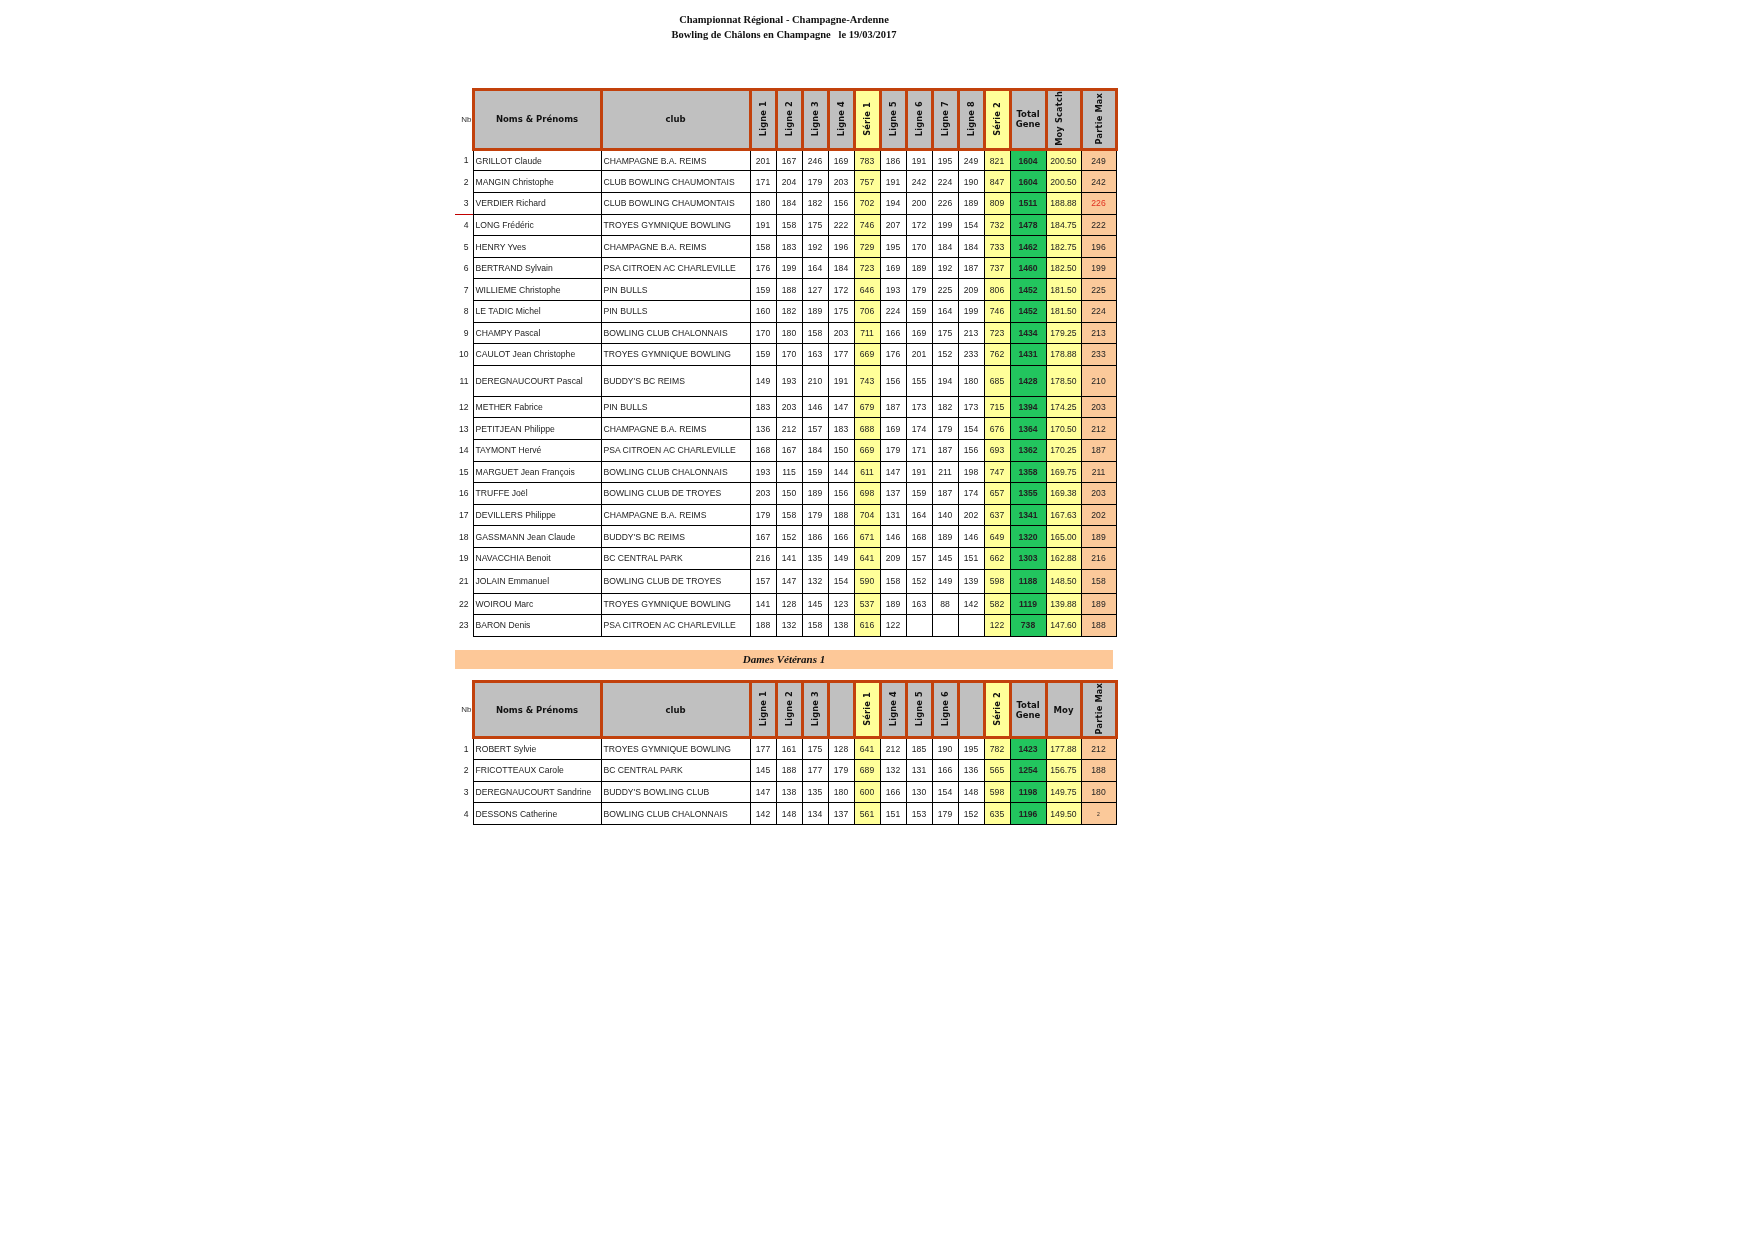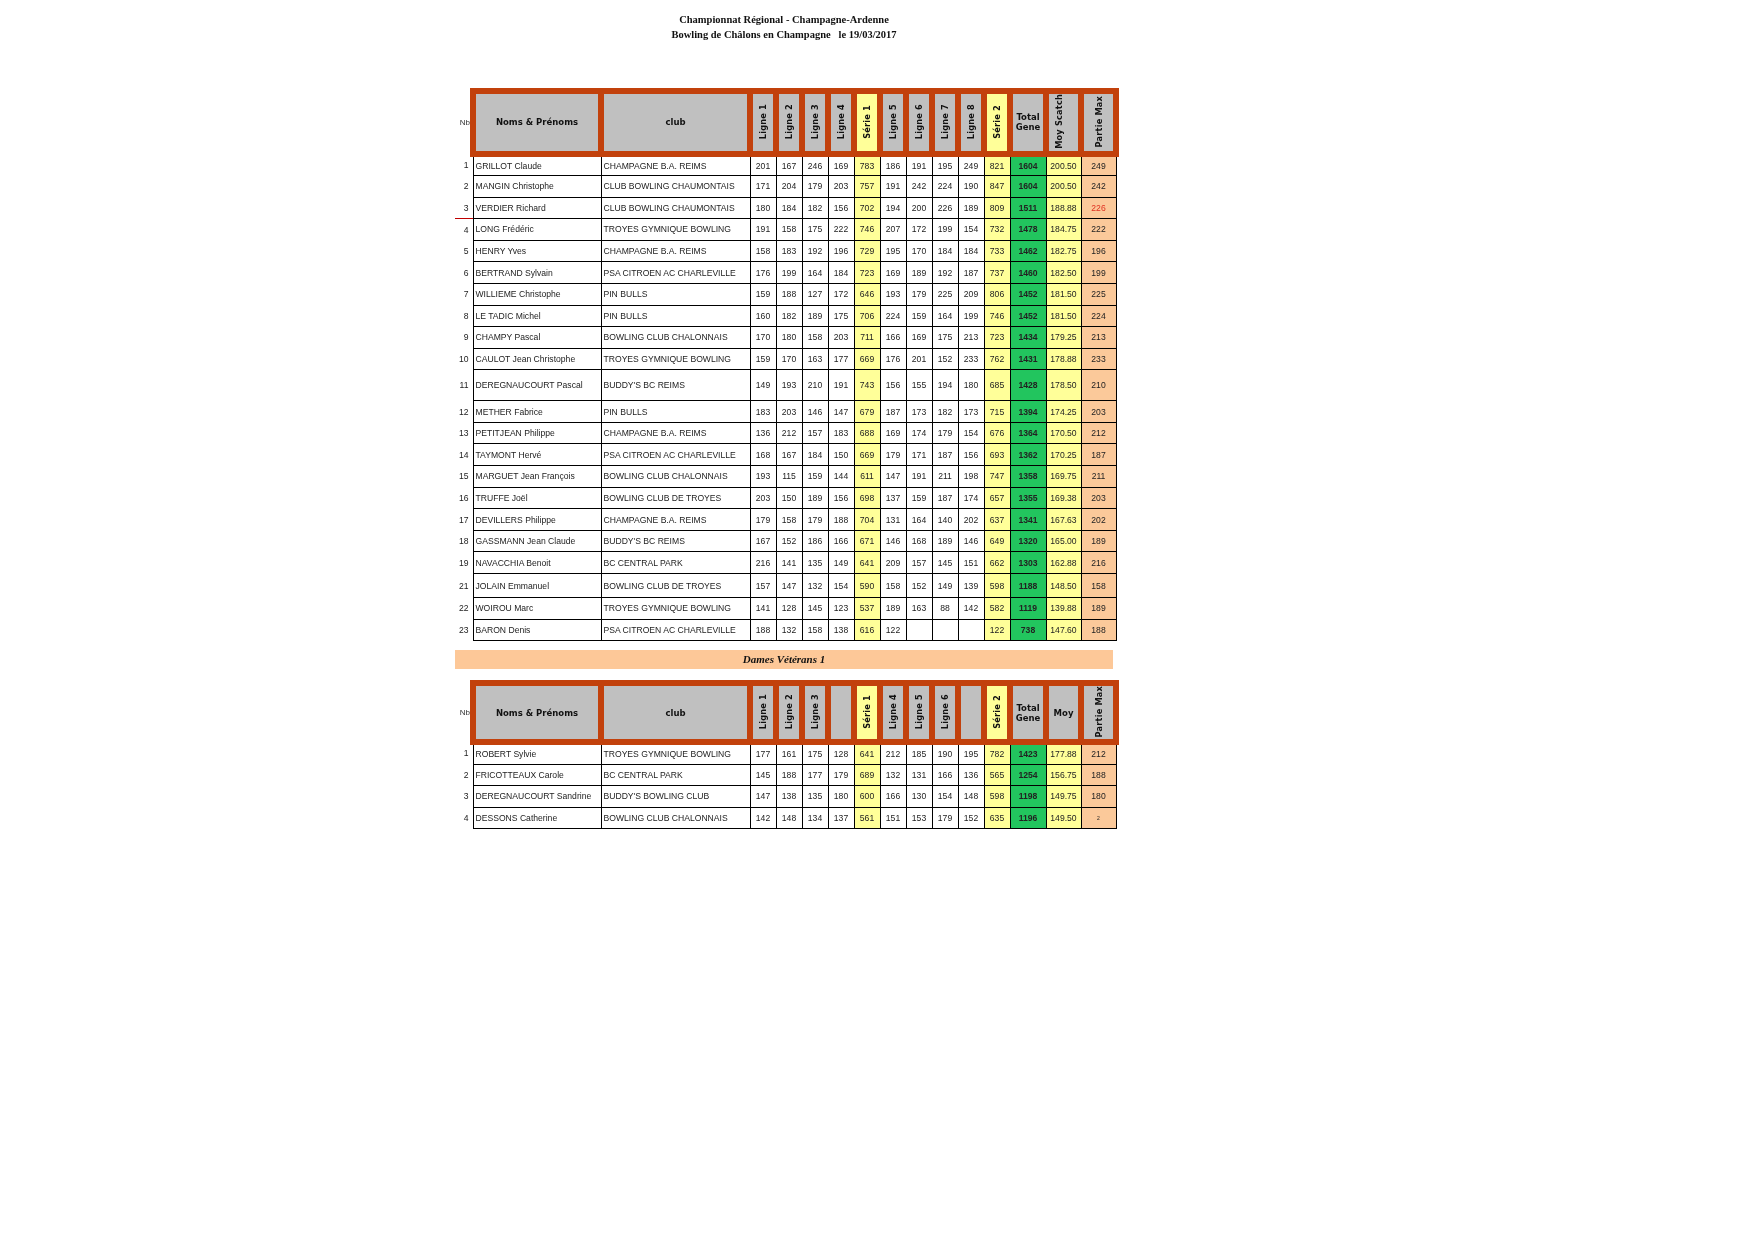--- a/index.html
+++ b/index.html
@@ -6,21 +6,21 @@
   body{width:1754px;height:1241px;position:relative;overflow:hidden;font-family:"Liberation Sans",sans-serif;color:#222;}
   .titles{position:absolute;left:0;top:12px;width:1568px;text-align:center;font-family:"Liberation Serif",serif;font-weight:bold;color:#111;}
   .t1{font-size:13px;line-height:16px;}
   .t2{font-size:10.5px;line-height:15px;}
   .section{position:absolute;left:455px;width:658px;}
   .banner{height:19px;line-height:19px;text-align:center;font-family:"Liberation Serif",serif;font-style:italic;font-weight:bold;font-size:11px;color:#111;}
   .banner.blue{background:#00c8f5;}
   .banner.peach{background:#fdc898;}
   table{border-collapse:collapse;table-layout:fixed;font-size:8.6px;}
   td,th{padding:0;text-align:center;vertical-align:middle;overflow:hidden;white-space:nowrap;}
-  th{background:#c0c0c0;border:6px solid #c2410c;font-family:"DejaVu Sans",sans-serif;font-weight:bold;font-size:8.5px;color:#111;}
+  th{background:#c0c0c0;border:3px solid #c2410c;font-family:"DejaVu Sans",sans-serif;font-weight:bold;font-size:8.5px;color:#111;}
   th.nb{background:#fff;border:none;border-right:1px solid #000;font-weight:normal;font-family:"Liberation Sans",sans-serif;font-size:8px;color:#333;text-align:right;}
   th.yel{background:#ffff99;}
   th.pm{background:#c0c0c0;}
   .vert{writing-mode:vertical-rl;transform:rotate(180deg);display:inline-block;font-size:8.2px;letter-spacing:0.2px;}
   td{border:1px solid #000;color:#222;}
   td.nb{border:none;border-right:1px solid #000;text-align:right;padding-right:4px;}
   td.name,td.club{text-align:left;padding-left:2px;}
   td.yel{background:#ffff99;}
   td.tot{background:#22c55e;font-weight:bold;}
   td.moy{background:#ffff99;}

